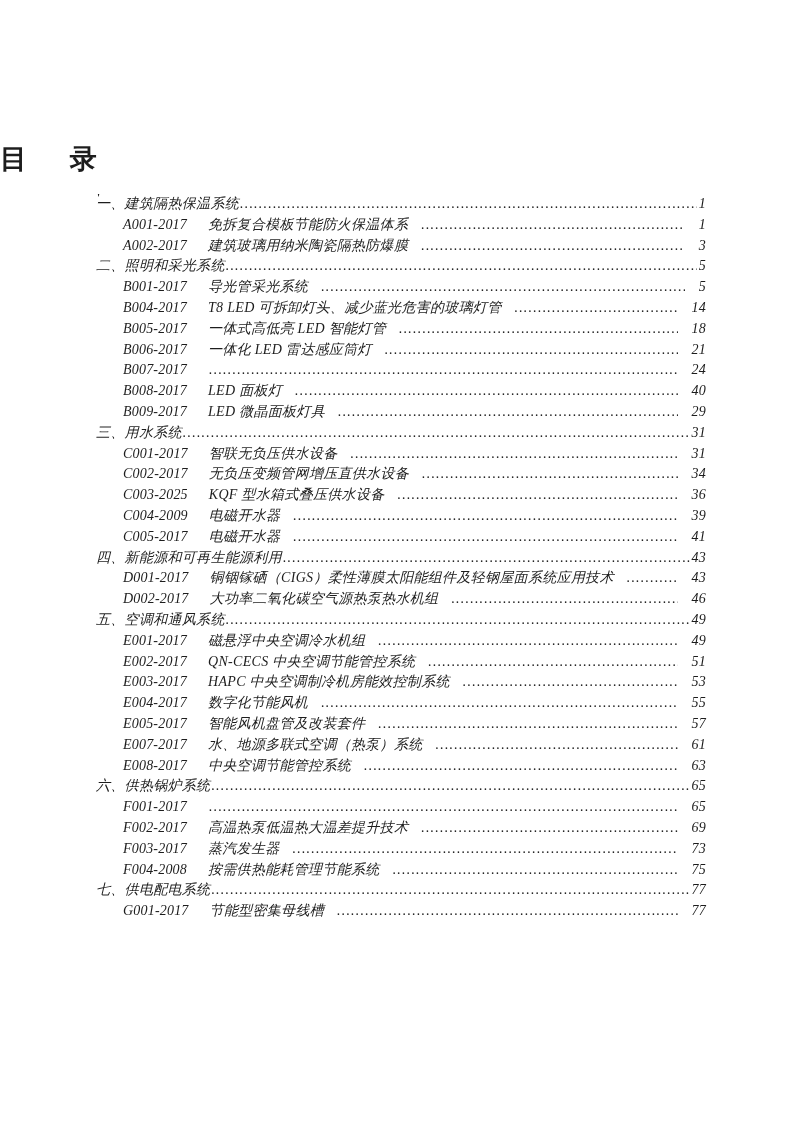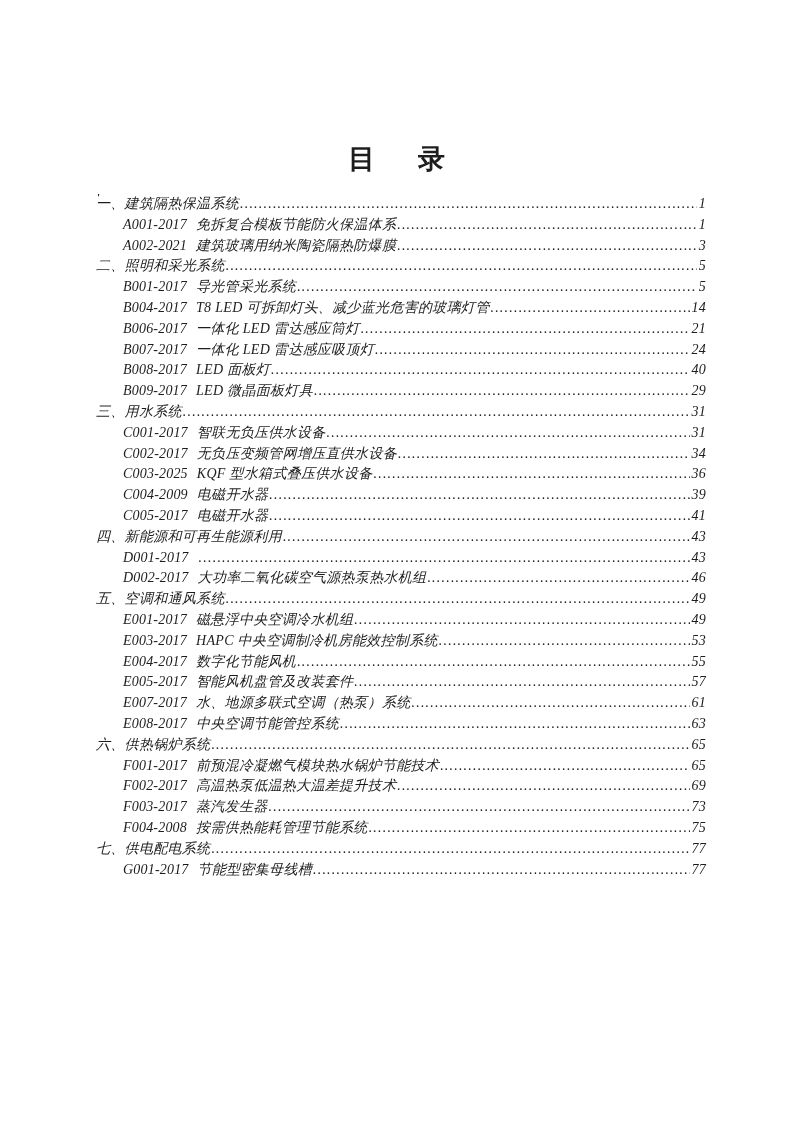--- a/index.html
+++ b/index.html
@@ -15,21 +15,20 @@
     background: #ffffff;
     font-family: "Liberation Serif", "DejaVu Serif", serif;
     color: #1d1d1d;
     overflow: hidden;
   }
   .page-title {
     position: absolute;
     top: 141px;
     left: 0;
     width: 100%;
-    text-align: center;
     font-size: 27px;
     font-weight: 600;
     word-spacing: 34px;
     white-space: pre;
     letter-spacing: 1px;
   }
   .stray-mark {
     position: absolute;
     left: 97px;
     top: 191px;
@@ -46,20 +45,21 @@
   .toc-row {
     display: flex;
     align-items: baseline;
     height: 20.8px;
     line-height: 20.8px;
     font-size: 14px;
     white-space: nowrap;
   }
   .toc-row.level-2 {
     padding-left: 27px;
+    gap: 12px;
   }
   .entry-code {
     margin-right: 9px;
     letter-spacing: 0.2px;
   }
   .entry-label {
     letter-spacing: 0.3px;
   }
   .leader {
     flex: 1 1 auto;
@@ -92,21 +92,21 @@
   </div>
 
   <div class="toc-row level-2">
     <span class="entry-code">A001-2017</span>
     <span class="entry-label">免拆复合模板节能防火保温体系</span>
     <span class="leader"></span>
     <span class="entry-page">1</span>
   </div>
 
   <div class="toc-row level-2">
-    <span class="entry-code">A002-2021</span>
+    <span class="entry-code">A002-2017</span>
     <span class="entry-label">建筑玻璃用纳米陶瓷隔热防爆膜</span>
     <span class="leader"></span>
     <span class="entry-page">3</span>
   </div>
 
   <div class="toc-row level-1">
 
     <span class="entry-label">二、照明和采光系统</span>
     <span class="leader"></span>
     <span class="entry-page">5</span>
@@ -121,31 +121,36 @@
 
 
 
   <div class="toc-row level-2">
     <span class="entry-code">B004-2017</span>
     <span class="entry-label">T8 LED 可拆卸灯头、减少蓝光危害的玻璃灯管</span>
     <span class="leader"></span>
     <span class="entry-page">14</span>
   </div>
 
+  <div class="toc-row level-2">
+    <span class="entry-code">B005-2017</span>
+    <span class="entry-label">一体式高低亮 LED 智能灯管</span>
+    <span class="leader"></span>
+    <span class="entry-page">18</span>
+  </div>
 
   <div class="toc-row level-2">
     <span class="entry-code">B006-2017</span>
     <span class="entry-label">一体化 LED 雷达感应筒灯</span>
     <span class="leader"></span>
     <span class="entry-page">21</span>
   </div>
 
   <div class="toc-row level-2">
     <span class="entry-code">B007-2017</span>
-    <span class="entry-label">一体化 LED 雷达感应吸顶灯</span>
     <span class="leader"></span>
     <span class="entry-page">24</span>
   </div>
 
   <div class="toc-row level-2">
     <span class="entry-code">B008-2017</span>
     <span class="entry-label">LED 面板灯</span>
     <span class="leader"></span>
     <span class="entry-page">40</span>
   </div>
@@ -201,20 +206,21 @@
 
   <div class="toc-row level-1">
 
     <span class="entry-label">四、新能源和可再生能源利用</span>
     <span class="leader"></span>
     <span class="entry-page">43</span>
   </div>
 
   <div class="toc-row level-2">
     <span class="entry-code">D001-2017</span>
+    <span class="entry-label">铜铟镓硒（CIGS）柔性薄膜太阳能组件及轻钢屋面系统应用技术</span>
     <span class="leader"></span>
     <span class="entry-page">43</span>
   </div>
 
   <div class="toc-row level-2">
     <span class="entry-code">D002-2017</span>
     <span class="entry-label">大功率二氧化碳空气源热泵热水机组</span>
     <span class="leader"></span>
     <span class="entry-page">46</span>
   </div>
@@ -226,20 +232,26 @@
     <span class="entry-page">49</span>
   </div>
 
   <div class="toc-row level-2">
     <span class="entry-code">E001-2017</span>
     <span class="entry-label">磁悬浮中央空调冷水机组</span>
     <span class="leader"></span>
     <span class="entry-page">49</span>
   </div>
 
+  <div class="toc-row level-2">
+    <span class="entry-code">E002-2017</span>
+    <span class="entry-label">QN-CECS 中央空调节能管控系统</span>
+    <span class="leader"></span>
+    <span class="entry-page">51</span>
+  </div>
 
   <div class="toc-row level-2">
     <span class="entry-code">E003-2017</span>
     <span class="entry-label">HAPC 中央空调制冷机房能效控制系统</span>
     <span class="leader"></span>
     <span class="entry-page">53</span>
   </div>
 
   <div class="toc-row level-2">
     <span class="entry-code">E004-2017</span>
@@ -272,21 +284,20 @@
 
   <div class="toc-row level-1">
 
     <span class="entry-label">六、供热锅炉系统</span>
     <span class="leader"></span>
     <span class="entry-page">65</span>
   </div>
 
   <div class="toc-row level-2">
     <span class="entry-code">F001-2017</span>
-    <span class="entry-label">前预混冷凝燃气模块热水锅炉节能技术</span>
     <span class="leader"></span>
     <span class="entry-page">65</span>
   </div>
 
   <div class="toc-row level-2">
     <span class="entry-code">F002-2017</span>
     <span class="entry-label">高温热泵低温热大温差提升技术</span>
     <span class="leader"></span>
     <span class="entry-page">69</span>
   </div>

